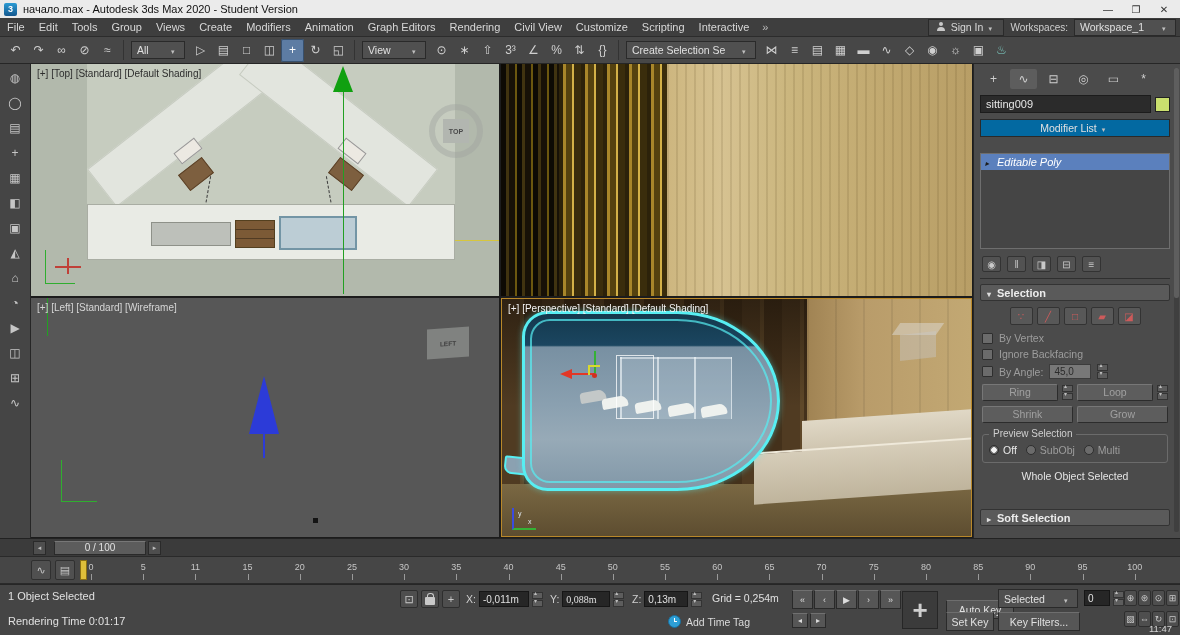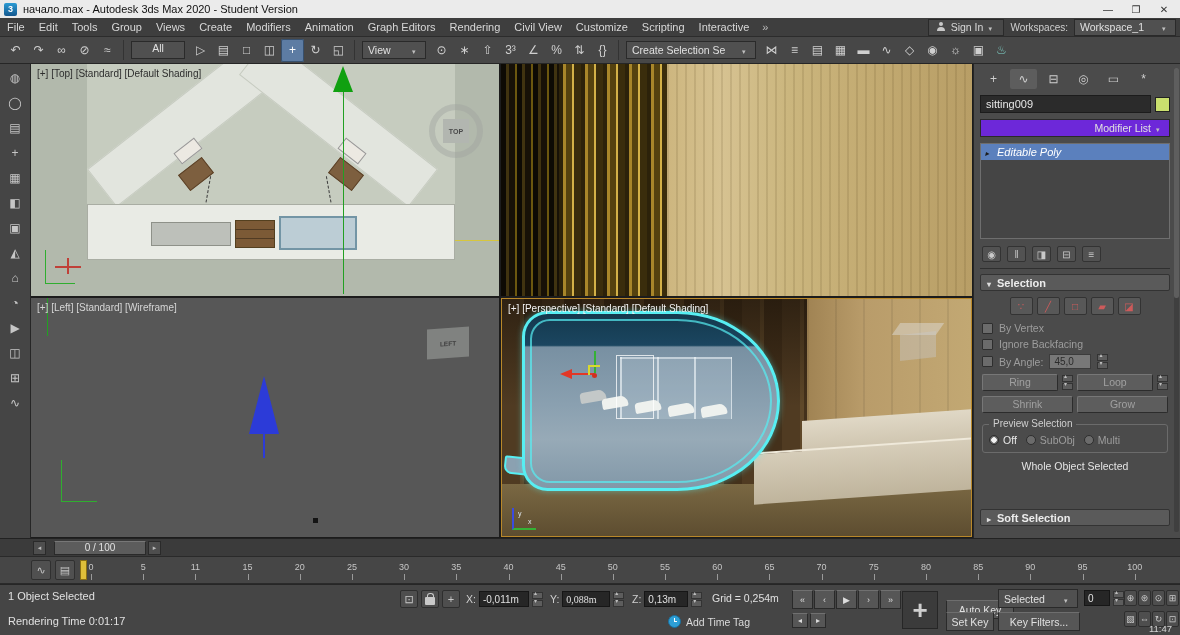--- a/index.html
+++ b/index.html
@@ -28,21 +28,21 @@
   .dd{background:#505050;border:1px solid #2a2a2a;display:flex;align-items:center;gap:5px;padding:0 5px;font-size:10.5px;color:#e0e0e0;height:18px;white-space:nowrap;}
   .ws-dd{width:102px;justify-content:space-between;height:17px;}
 
   
   .toolbar{height:27px;background:#474747;display:flex;align-items:center;padding:0 4px;gap:1px;border-bottom:1px solid #262626;flex:none;}
   .tb-group{display:flex;align-items:center;}
   .icon-btn{width:23px;height:23px;display:flex;align-items:center;justify-content:center;font-size:12px;color:#cfcfcf;border-radius:2px;flex:none;}
   .icon-btn.active{background:#5d7ca3;color:#fff;box-shadow:inset 0 0 0 1px #37506e;}
   .icon-btn.teal{color:#7fd3c9;}
   .tool-sep{width:1px;height:20px;background:#333;margin:0 3px;flex:none;}
-  .w-all{width:54px;justify-content:space-between;margin:0 3px;flex-direction:column;}
+  .w-all{width:54px;justify-content:space-between;margin:0 3px;}
   .w-view{width:64px;justify-content:space-between;margin:0 3px;}
   .w-sel{width:130px;justify-content:space-between;margin:0 3px;}
 
   
   .main{height:474px;display:flex;background:#333;flex:none;}
   .left-dock{width:31px;background:#454545;border-right:1px solid #262626;display:flex;flex-direction:column;align-items:center;padding-top:4px;gap:5px;flex:none;}
   .dock-icon{width:22px;height:20px;display:flex;align-items:center;justify-content:center;color:#c6c6c6;font-size:12px;}
 
   .vp-grid{width:942px;display:grid;grid-template-columns:468px 471px;grid-template-rows:232px 239px;gap:2px;background:#1c1c1c;flex:none;}
   .vp{position:relative;overflow:hidden;}
@@ -120,21 +120,21 @@
   .p-tripod::after{content:"x";position:absolute;left:14px;top:10px;}
 
   
   .cpanel{width:207px;background:#4b4b4b;border-left:1px solid #262626;position:relative;padding:4px 10px 6px 6px;color:#d6d6d6;display:flex;flex-direction:column;flex:none;}
   .cp-tabs{display:flex;gap:3px;padding:1px 0 6px;}
   .cp-tab{width:27px;height:20px;display:flex;align-items:center;justify-content:center;color:#cfcfcf;font-size:12px;border-radius:2px;}
   .cp-tab.active{background:#5d5d5d;}
   .cp-name-row{display:flex;gap:4px;align-items:center;margin-bottom:6px;}
   .cp-name{flex:1;background:#2b2b2b;border:1px solid #1c1c1c;color:#e6e6e6;font-size:11px;padding:2px 5px;height:18px;}
   .cp-swatch{width:15px;height:15px;background:#cadf6e;border:1px solid #222;flex:none;}
-  .cp-modlist{margin-bottom:6px;justify-content:flex-end;background:#6d28d9;}
+  .cp-modlist{margin-bottom:16px;justify-content:center;background:#0369a1;}
   .cp-stack{height:96px;background:#454545;border:1px solid #6e6e6e;margin-bottom:4px;overflow:hidden;}
   .stack-row{display:flex;align-items:center;gap:4px;padding:2px 4px;font-size:11px;font-style:italic;}
   .stack-row.selected{background:#5b80bd;color:#fff;}
   .stack-arrow{width:8px;}
   .stack-arrow::before{content:"▸";font-size:8px;color:#1c1c1c;}
   .cp-stack-icons{display:flex;gap:6px;padding:3px 2px 6px;border-bottom:1px solid #2f2f2f;margin-bottom:5px;}
   .stack-icon{width:19px;height:16px;display:flex;align-items:center;justify-content:center;color:#c9c9c9;font-size:10px;background:#525252;border:1px solid #333;border-radius:2px;}
   .rollout-header{background:#5a5a5a;border:1px solid #333;border-radius:2px;display:flex;align-items:center;gap:6px;font-size:11px;font-weight:bold;color:#ececec;height:17px;padding:0 6px;margin-bottom:4px;flex:none;}
   .tri-d::before{content:"▾";font-size:8px;color:#ddd;}
   .tri-r::before{content:"▸";font-size:8px;color:#ddd;}

